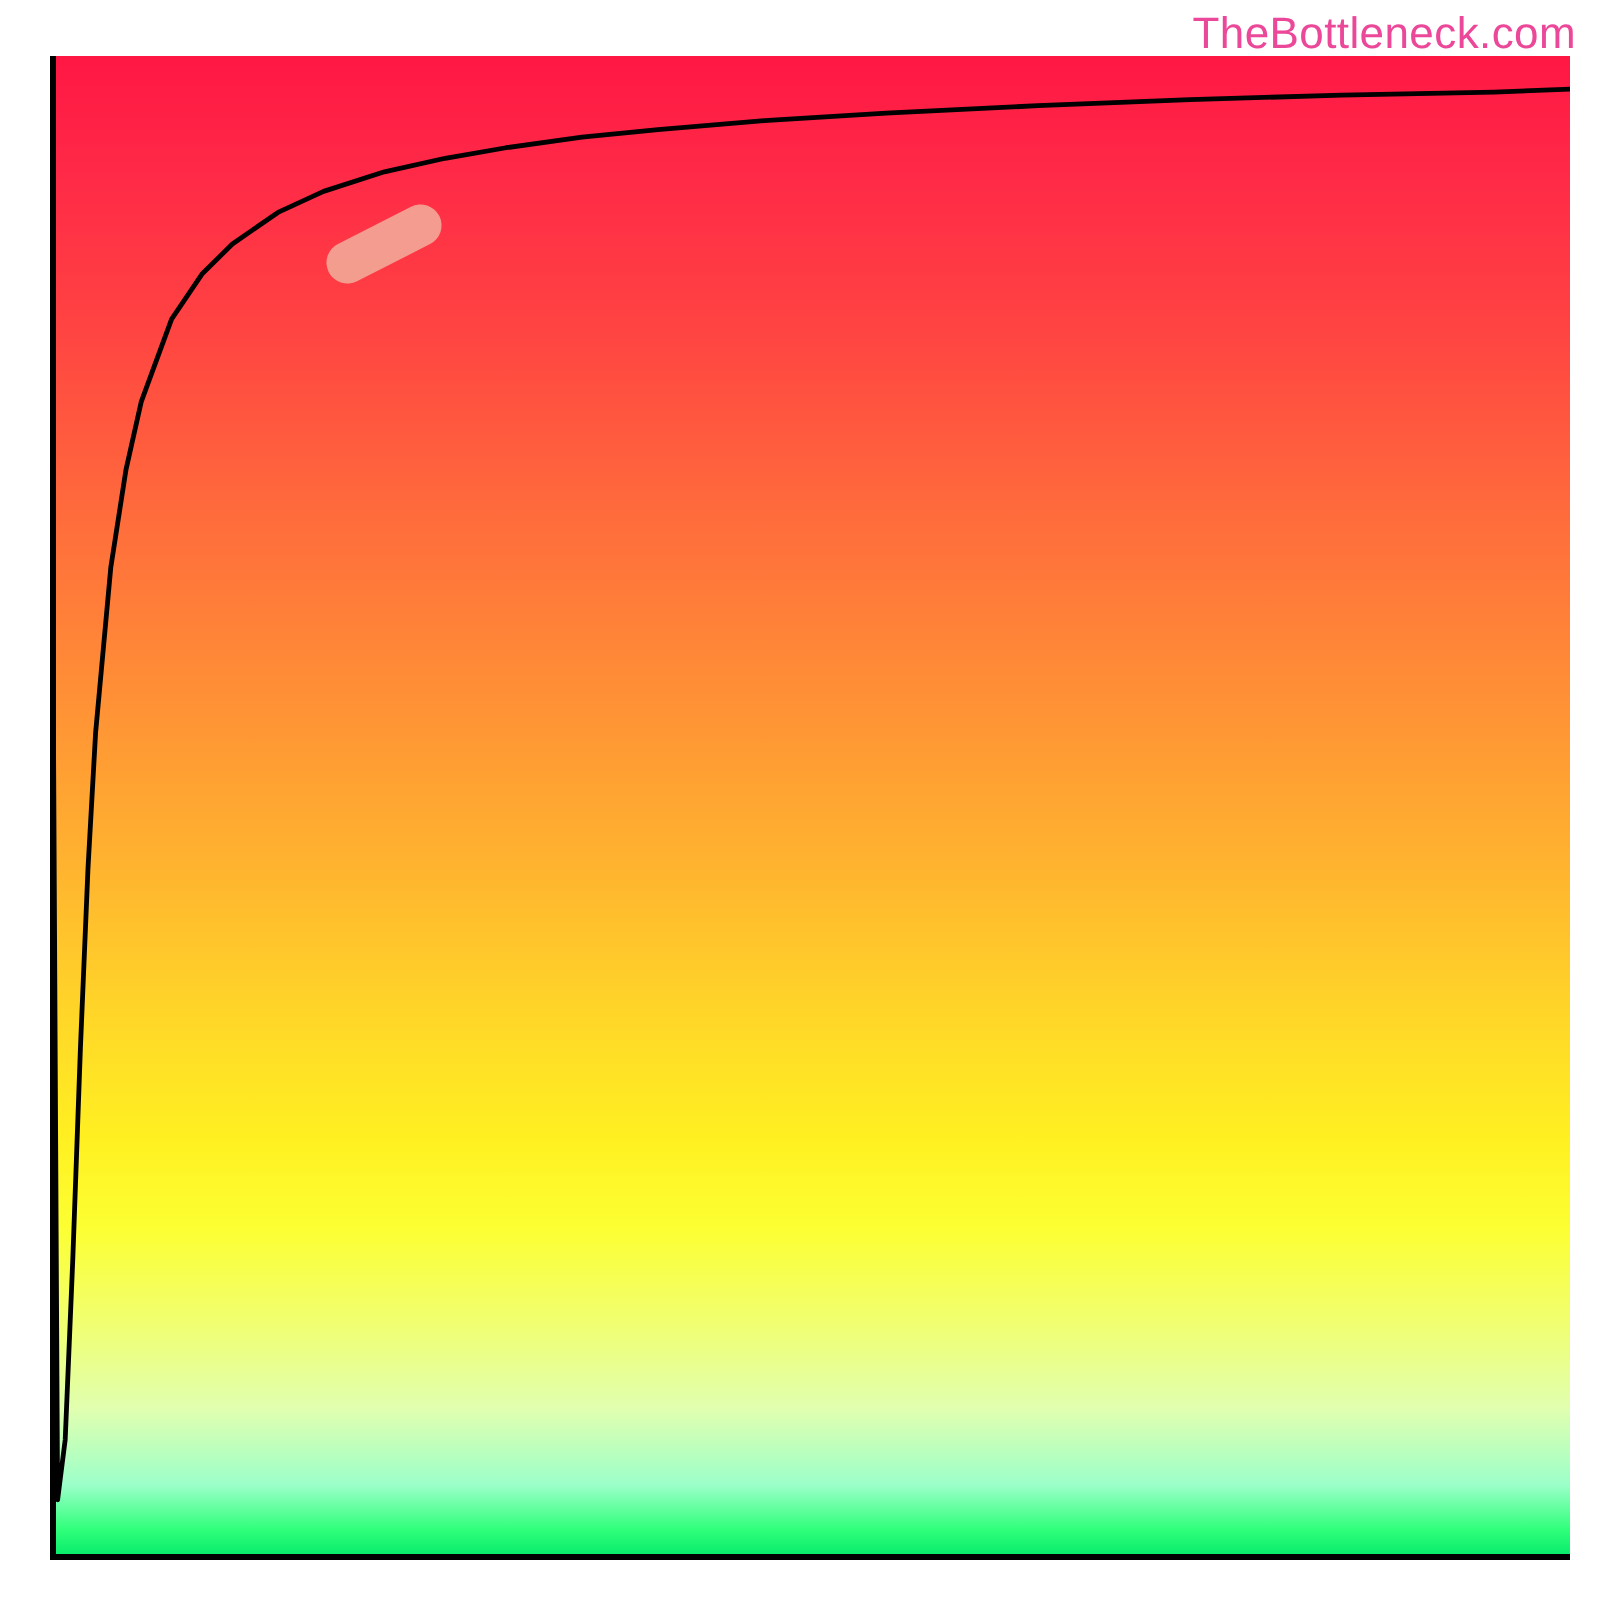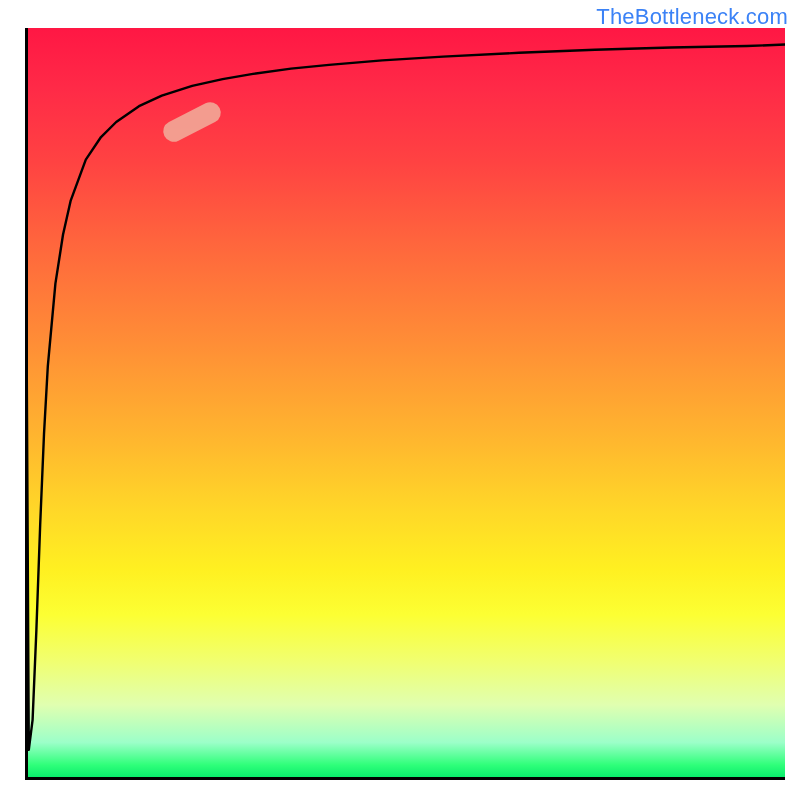--- a/index.html
+++ b/index.html
@@ -4,21 +4,21 @@
 <style>
   * { margin: 0; padding: 0; box-sizing: border-box; }
   html, body { width: 800px; height: 800px; overflow: hidden; background: #fff; }
   .wrap { position: relative; width: 800px; height: 800px; }
   .attribution {
     position: absolute;
     top: 4px;
     right: 12px;
     font-family: Arial, Helvetica, sans-serif;
     font-size: 22px;
-    color: #3b82f6;
+    color: #ec4899;
     letter-spacing: 0.2px;
   }
   .plot {
     position: absolute;
     left: 25px;
     top: 28px;
     width: 760px;
     height: 752px;
   }
   .gradient {

